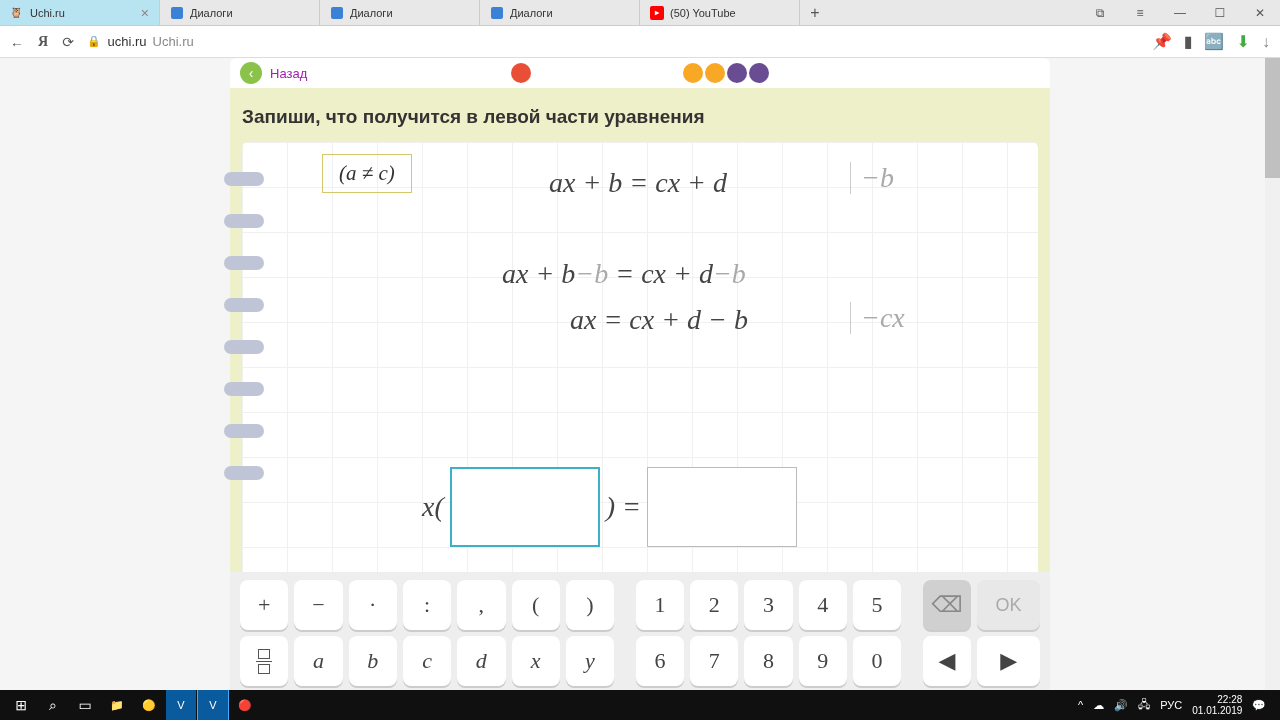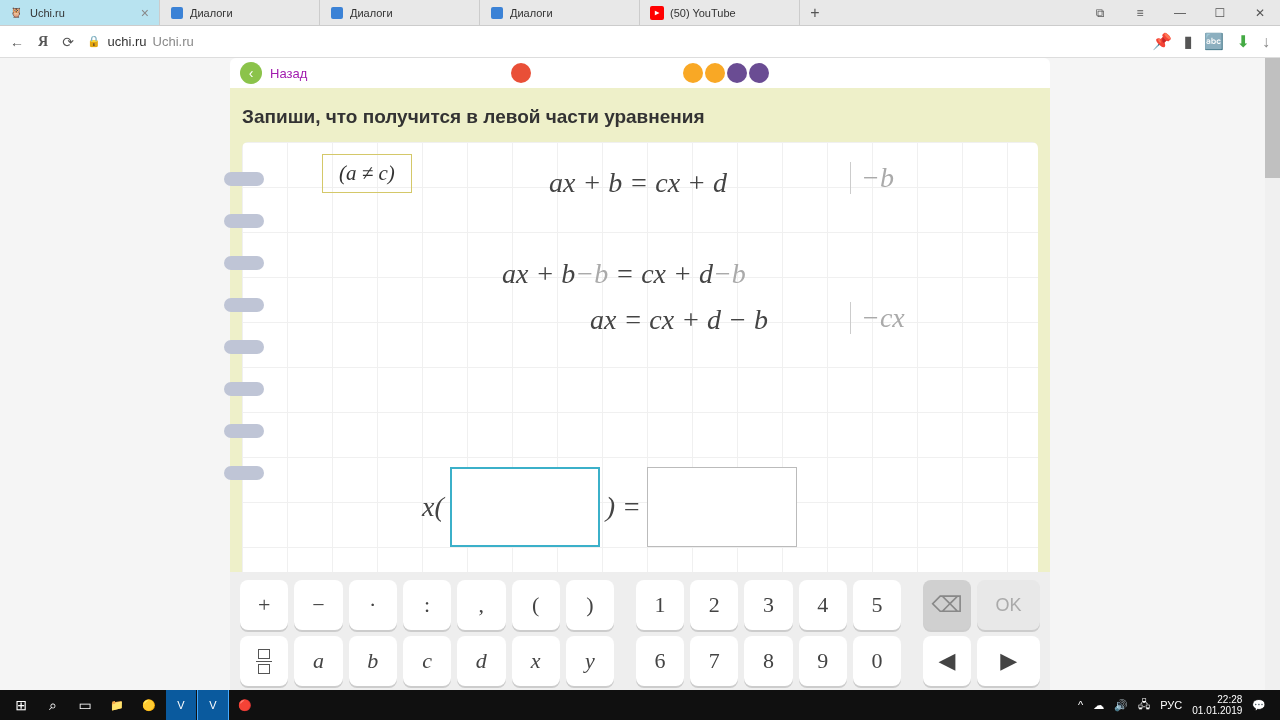--- a/index.html
+++ b/index.html
@@ -49,21 +49,21 @@
     background-position: 0 0;
   }
   .rings { position:absolute; left:-18px; top:30px; display:flex; flex-direction:column; gap:28px;}
   .ring { width:40px; height:14px; background:#bfc5d6; border-radius:7px;}
   
   .condition-box { position:absolute; left: 80px; top: 12px; border:1px solid #d4c869; padding: 6px 16px; font-size:21px; color:#333; font-style:italic; font-family: 'Times New Roman', serif;}
   
   .eq { position:absolute; font-family: 'Times New Roman', serif; font-style:italic; font-size: 28px; color:#444; white-space:nowrap;}
   .eq1 { left: 307px; top: 25px;}
   .eq2 { left: 260px; top: 96px; margin-top: 20px;}
-  .eq3 { left: 348px; top: 162px;}
+  .eq3 { left: 328px; top: 162px;}
   .eq4 { left: 296px; top: 250px;}
   .eq5 { left: 180px; top: 325px; display:flex; align-items:center; gap:6px;}
   .gray { color:#aaa;}
   .side-op { color:#aaa; border-left:1px solid #ccc; padding-left:10px; margin-left:18px;}
   .side1 { position:absolute; left: 590px; top: 20px; font-family:'Times New Roman',serif; font-style:italic; font-size:28px;}
   .side2 { position:absolute; left: 590px; top: 160px; font-family:'Times New Roman',serif; font-style:italic; font-size:28px;}
   
   .input-box { display:inline-block; width: 150px; height: 80px; border:1px solid #bbb; background:#fff; vertical-align:middle;}
   .input-box.active { border: 2px solid #3bb0c9;}
   

